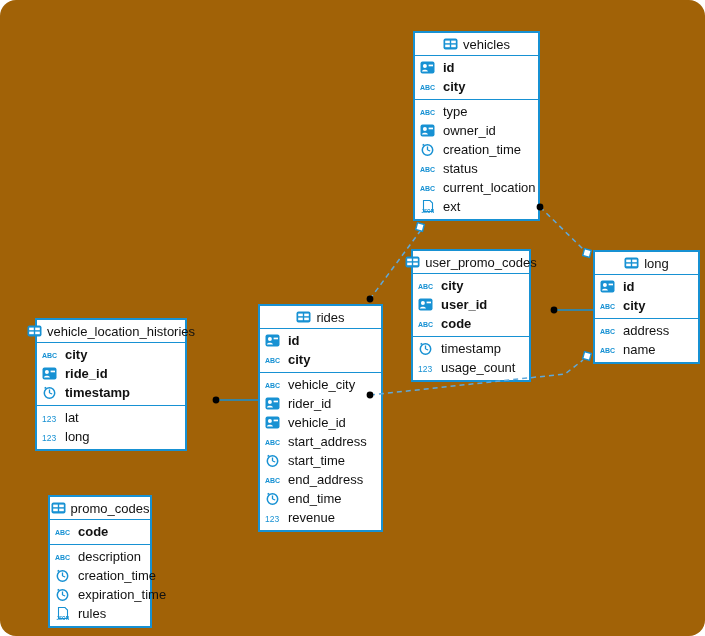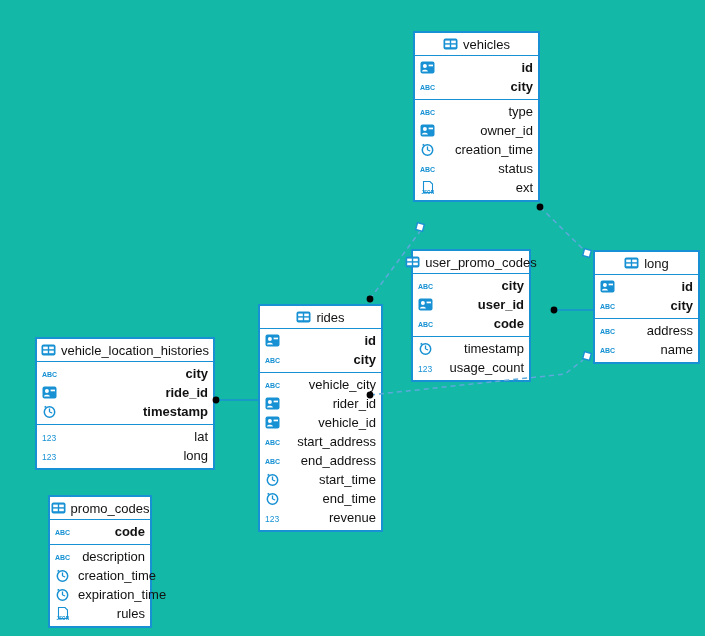--- a/index.html
+++ b/index.html
@@ -1,24 +1,24 @@
 <!DOCTYPE html>
 <html><head>
 <meta charset="utf-8">
 <style>
   html,body{margin:0;padding:0;background:#fff;}
-  #canvas{position:relative;width:705px;height:636px;background:#14b8a6;overflow:hidden;
-          font-family:"Liberation Sans",sans-serif;color:#111;}
+  #canvas{position:relative;width:705px;height:636px;background:#a16207;overflow:hidden;
+          font-family:"Liberation Sans",sans-serif;color:#111;border-radius:16px;}
   .table{position:absolute;box-sizing:border-box;border:2px solid #1791d3;background:#fff;}
   .t-header{height:22px;display:flex;align-items:center;justify-content:center;gap:5px;
             font-size:13px;border-bottom:1.5px solid #1791d3;}
   .t-section{padding:2px 0 3px 0;}
   .t-body{border-top:1.5px solid #1791d3;}
   .t-row{height:19px;display:flex;align-items:center;gap:5px;padding:0 5px;
-         font-size:13px;white-space:nowrap;justify-content:space-between;}
+         font-size:13px;white-space:nowrap;}
   .t-row.bold .f-label{font-weight:bold;}
   .f-icon{width:18px;display:flex;align-items:center;justify-content:flex-start;flex:0 0 18px;}
   .f-label{line-height:19px;}
   #connector-layer{position:absolute;left:0;top:0;width:705px;height:636px;pointer-events:none;}
 </style>
 </head>
 <body>
 
 <div id="canvas">
     <div class="table" style="left: 413px; top: 31px; width: 127px;">
@@ -88,20 +88,28 @@
         <div class="t-row">
           <span class="f-icon">
             <svg width="18" height="12" viewBox="0 0 18 12">
               <text x="0" y="9" font-size="7" font-weight="bold" fill="#1791d3" font-family="Liberation Sans, sans-serif">ABC</text>
             </svg>
           </span>
           <span class="f-label">status</span>
         </div>
         <div class="t-row">
           <span class="f-icon">
+            <svg width="18" height="12" viewBox="0 0 18 12">
+              <text x="0" y="9" font-size="7" font-weight="bold" fill="#1791d3" font-family="Liberation Sans, sans-serif">ABC</text>
+            </svg>
+          </span>
+          <span class="f-label">current_location</span>
+        </div>
+        <div class="t-row">
+          <span class="f-icon">
             <svg width="15" height="15" viewBox="0 0 15 15">
               <path d="M3.5 1.5 h6.5 l2.5 2.5 v8.5 h-9 z" fill="#fff" stroke="#1791d3" stroke-width="1.1"></path>
               <text x="1.5" y="13.5" font-size="4.6" font-weight="bold" fill="#1791d3" font-family="Liberation Sans, sans-serif">JSON</text>
             </svg>
           </span>
           <span class="f-label">ext</span>
         </div>
       </div>
     </div>
     <div class="table" style="left: 411px; top: 249px; width: 120px;">
@@ -288,57 +296,57 @@
         <div class="t-row">
           <span class="f-icon">
             <svg width="18" height="12" viewBox="0 0 18 12">
               <text x="0" y="9" font-size="7" font-weight="bold" fill="#1791d3" font-family="Liberation Sans, sans-serif">ABC</text>
             </svg>
           </span>
           <span class="f-label">start_address</span>
         </div>
         <div class="t-row">
           <span class="f-icon">
+            <svg width="15" height="15" viewBox="0 0 15 15">
+              <circle cx="7.5" cy="8" r="5.2" fill="none" stroke="#1791d3" stroke-width="1.5"></circle>
+              <path d="M7.5 8 L7.5 4.6 M7.5 8 L10.2 9" stroke="#1791d3" stroke-width="1.3" fill="none"></path>
+              <path d="M2.6 3.4 L4.2 2.4" stroke="#1791d3" stroke-width="1.5" fill="none"></path>
+            </svg>
+          </span>
+          <span class="f-label">start_time</span>
+        </div>
+        <div class="t-row">
+          <span class="f-icon">
             <svg width="18" height="12" viewBox="0 0 18 12">
               <text x="0" y="9" font-size="7" font-weight="bold" fill="#1791d3" font-family="Liberation Sans, sans-serif">ABC</text>
             </svg>
           </span>
           <span class="f-label">end_address</span>
         </div>
         <div class="t-row">
           <span class="f-icon">
             <svg width="15" height="15" viewBox="0 0 15 15">
               <circle cx="7.5" cy="8" r="5.2" fill="none" stroke="#1791d3" stroke-width="1.5"></circle>
               <path d="M7.5 8 L7.5 4.6 M7.5 8 L10.2 9" stroke="#1791d3" stroke-width="1.3" fill="none"></path>
               <path d="M2.6 3.4 L4.2 2.4" stroke="#1791d3" stroke-width="1.5" fill="none"></path>
             </svg>
           </span>
-          <span class="f-label">start_time</span>
-        </div>
-        <div class="t-row">
-          <span class="f-icon">
-            <svg width="15" height="15" viewBox="0 0 15 15">
-              <circle cx="7.5" cy="8" r="5.2" fill="none" stroke="#1791d3" stroke-width="1.5"></circle>
-              <path d="M7.5 8 L7.5 4.6 M7.5 8 L10.2 9" stroke="#1791d3" stroke-width="1.3" fill="none"></path>
-              <path d="M2.6 3.4 L4.2 2.4" stroke="#1791d3" stroke-width="1.5" fill="none"></path>
-            </svg>
-          </span>
           <span class="f-label">end_time</span>
         </div>
         <div class="t-row">
           <span class="f-icon">
             <svg width="18" height="12" viewBox="0 0 18 12">
               <text x="0" y="9.5" font-size="8.5" fill="#1791d3" font-family="Liberation Sans, sans-serif">123</text>
             </svg>
           </span>
           <span class="f-label">revenue</span>
         </div>
       </div>
     </div>
-    <div class="table" style="left: 35px; top: 337px; width: 180px;">
+    <div class="table" style="left: 35px; top: 318px; width: 152px;">
       <div class="t-header">
         <span class="f-icon" style="flex: 0 0 15px; width: 15px;">
           <svg width="15" height="12" viewBox="0 0 15 12">
             <rect x="0.5" y="0.5" width="14" height="11" rx="2" fill="#1791d3"></rect>
             <rect x="2.2" y="2.6" width="4.6" height="2.6" fill="#fff"></rect>
             <rect x="8.2" y="2.6" width="4.6" height="2.6" fill="#fff"></rect>
             <rect x="2.2" y="6.6" width="4.6" height="2.6" fill="#fff"></rect>
             <rect x="8.2" y="6.6" width="4.6" height="2.6" fill="#fff"></rect>
           </svg>
         </span>

